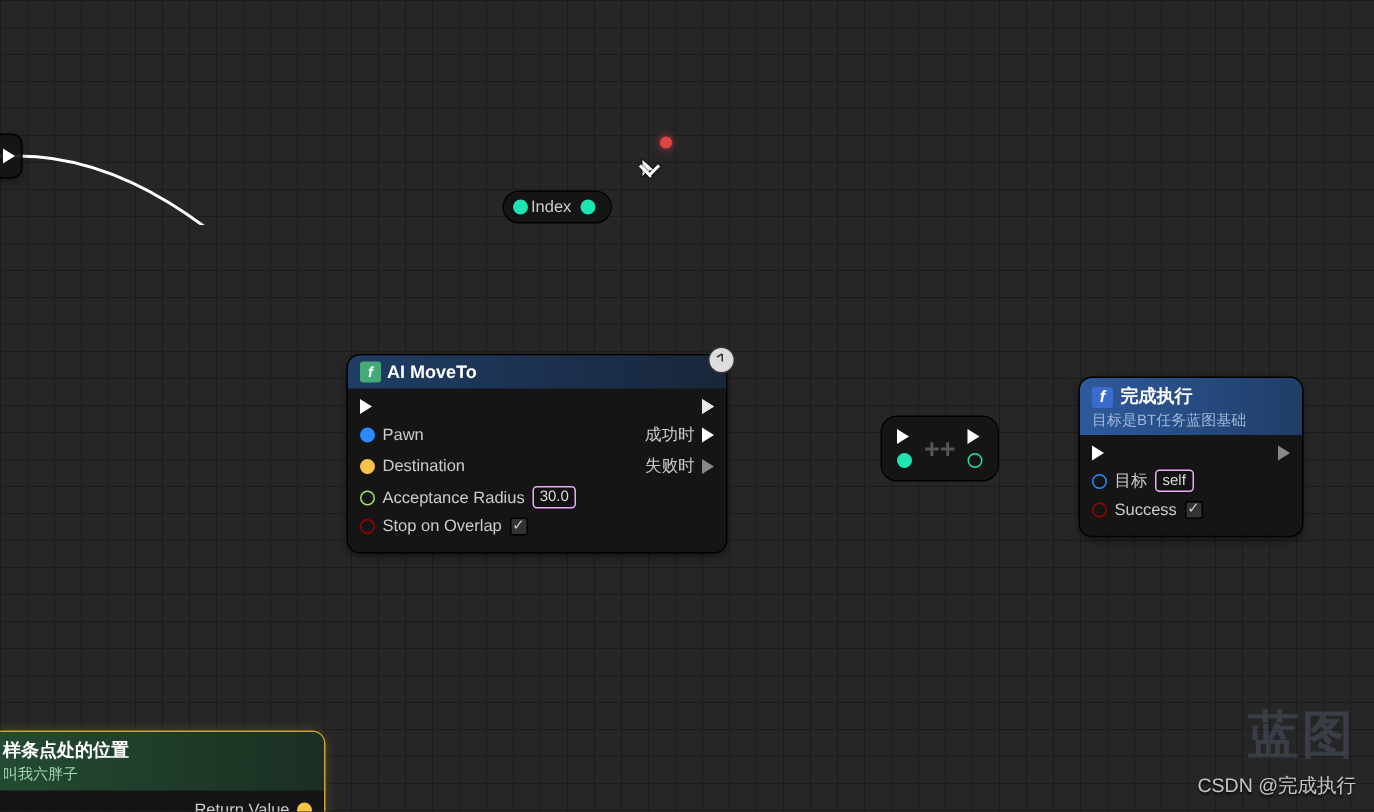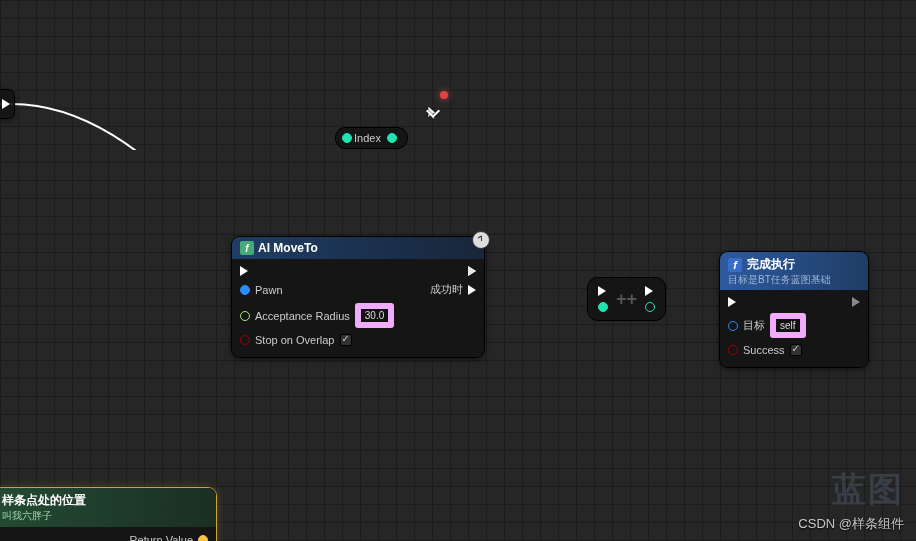--- a/index.html
+++ b/index.html
@@ -60,21 +60,21 @@
   .exec-pin.hollow { border-left-color:transparent; position:relative; }
   .exec-pin.hollow::before{
     content:""; position:absolute; left:-8px; top:-5px;
     width:0;height:0;
     border-top:5px solid transparent;
     border-bottom:5px solid transparent;
     border-left:8px solid #fff;
     filter: brightness(0.9);
   }
   .field {
-    background:#111; color:#ddd; border:6px solid #f0abfc;
+    background:#111; color:#ddd; border:1px solid #f0abfc;
     border-radius:3px; padding:1px 4px; font-size:10px;
   }
   .check {
     width:12px;height:12px;border:1px solid #000;border-radius:2px;
     background:#333; position:relative;
   }
   .check.checked::after{
     content:"✓"; color:#ccc; position:absolute; top:-2px; left:1px; font-size:10px;
   }
   .reroute {
@@ -207,20 +207,30 @@
         <span class="pin-dot" style="background:#2c8cff;border-color:#2c8cff;"></span>
         <span class="pin-label">Pawn</span>
       </div>
       <div class="pin right">
         <span class="exec-pin"></span>
         <span class="pin-label">成功时</span>
       </div>
     </div>
     <div class="row">
       <div class="pin">
+        <span class="pin-dot" style="background:#f7c246;border-color:#f7c246;"></span>
+        <span class="pin-label">Destination</span>
+      </div>
+      <div class="pin right">
+        <span class="exec-pin" style="border-left-color:#888;"></span>
+        <span class="pin-label">失败时</span>
+      </div>
+    </div>
+    <div class="row">
+      <div class="pin">
         <span class="pin-dot" style="border-color:#9fe870;"></span>
         <span class="pin-label">Acceptance Radius</span>
         <span class="field">30.0</span>
       </div>
       <div></div>
     </div>
     <div class="row">
       <div class="pin">
         <span class="pin-dot" style="border-color:#a00000;"></span>
         <span class="pin-label">Stop on Overlap</span>
@@ -289,13 +299,13 @@
       <div></div>
       <div class="pin right">
         <span class="pin-dot" style="background:#f7c246;border-color:#f7c246;"></span>
         <span class="pin-label">Return Value</span>
       </div>
     </div>
   </div>
 </div>
 
 <div class="watermark2">蓝图</div>
-<div class="watermark">CSDN @样条组件</div>
+<div class="watermark">CSDN @完成执行</div>
 
 </body></html>

